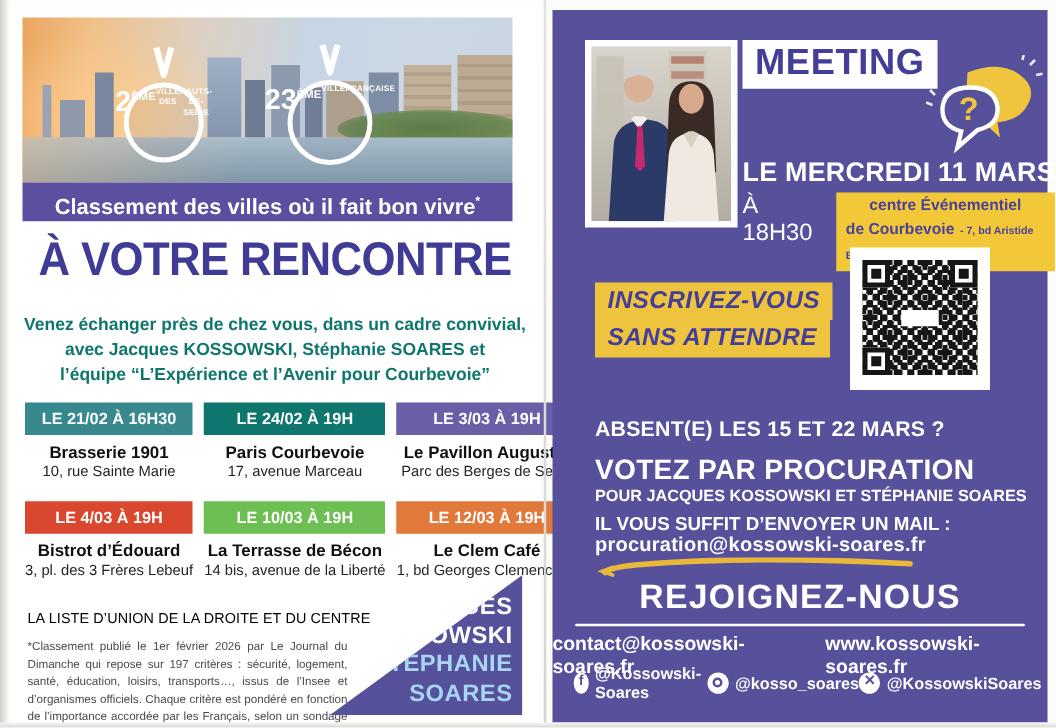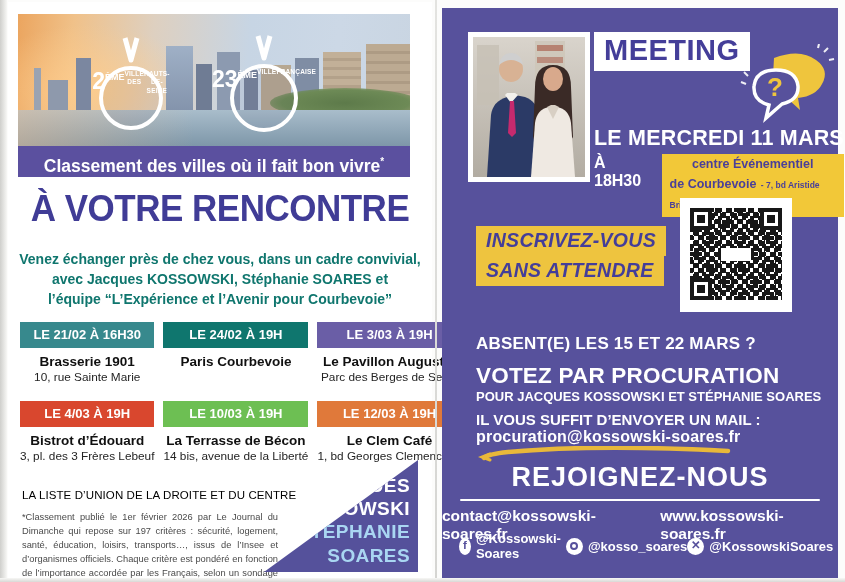--- a/index.html
+++ b/index.html
@@ -54,21 +54,21 @@
   
   .rp { position:absolute; left:442px; top:8px; width:396px; height:570px; background:#57519c; color:#fff; }
   .photo-frame { position:absolute; left:26px; top:24px; width:122px; height:150px; background:#fff; padding:5px; }
   .gm { position:absolute; left:152px; top:24px; }
   .gm-box { display:table; background:#fff; color:#443e99; font-weight:800; font-size:29px;
             padding:2px 10px 4px; letter-spacing:.5px; margin-bottom:4px; }
   .bubbles { position:absolute; right:2px; top:36px; }
   .date-block { position:absolute; left:152px; top:118px; }
   .date-l1 { font-size:21.5px; font-weight:800; color:#fff; white-space:nowrap; letter-spacing:.2px; }
   .date-row { display:flex; align-items:flex-start; margin-top:3px; }
-  .date-l2 { font-size:16px; font-weight:700; color:#fff; margin-right:9px; }
+  .date-l2 { font-size:19px; font-weight:400; color:#fff; margin-right:9px; }
   .venue-box { background:#f2c838; color:#4a3f99; padding:3px 8px 4px; font-weight:800; line-height:1.25; }
   .venue-box .vl1 { font-size:12.5px; }
   .venue-box .vl2 { font-size:12.5px; }
   .venue-box .vaddr { font-size:8.5px; font-weight:800; }
   .register { position:absolute; left:34px; top:218px;font-style:italic; }
   .reg-line { display:table; background:#eec43f; color:#443e99; font-weight:800; font-size:19.5px;
               padding:3px 10px 4px; letter-spacing:.3px; }
   .qr-frame { position:absolute; left:238px; top:190px; width:112px; height:114px; background:#fff; }
   .qr { position:absolute; left:10px; top:10px; right:10px; bottom:12px;
         background:
@@ -154,20 +154,21 @@
 
     <div class="events">
       <div class="event">
         <div class="pill" style="background: rgb(55, 137, 141);">LE 21/02 À 16H30</div>
         <div class="venue">Brasserie 1901</div>
         <div class="addr">10, rue Sainte Marie</div>
       </div>
       <div class="event">
         <div class="pill" style="background: #0f766e;">LE 24/02 À 19H</div>
         <div class="venue">Paris Courbevoie</div>
+        <div class="addr">17, avenue Marceau</div>
       </div>
       <div class="event">
         <div class="pill" style="background: rgb(106, 94, 166);">LE 3/03 À 19H</div>
         <div class="venue">Le Pavillon Augustin</div>
         <div class="addr">Parc des Berges de Seine</div>
       </div>
       <div class="event">
         <div class="pill" style="background: rgb(217, 71, 46);">LE 4/03 À 19H</div>
         <div class="venue">Bistrot d’Édouard</div>
         <div class="addr">3, pl. des 3 Frères Lebeuf</div>

